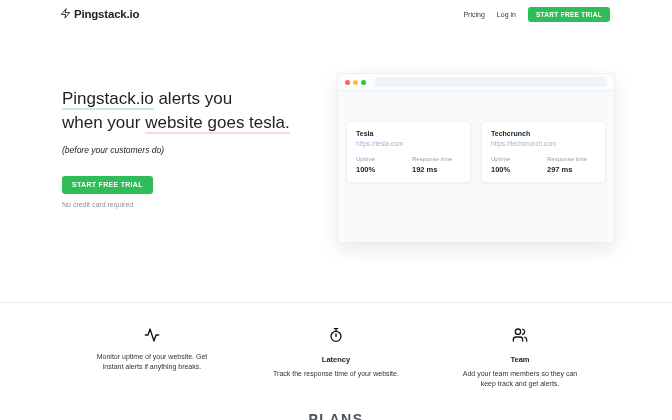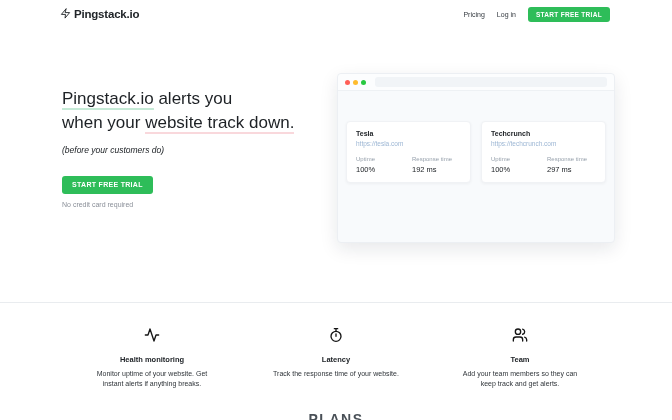--- a/index.html
+++ b/index.html
@@ -52,21 +52,21 @@
   .card {
     width:125px; height:62px; background:#fff; border:1px solid #f0f2f5;
     border-radius:4px; box-shadow:0 1px 3px rgba(30,40,60,0.05); padding:8px 9px;
   }
   .card-name { font-size:7px; font-weight:bold; color:#212529; }
   .card-url { font-size:6.5px; color:var(--url_blue,#9cb6d4); margin-top:3px; }
   .card-stats { display:flex; margin-top:9px; }
   .stat { width:46px; }
   .stat + .stat { width:auto; margin-left:10px; }
   .stat-label { font-size:6px; color:#97a1ac; }
-  .stat-value { font-size:7.5px; font-weight:normal; color:#212529; margin-top:2.5px; }
+  .stat-value { font-size:7.5px; font-weight:bold; color:#212529; margin-top:2.5px; }
   
   .divider { position:absolute; top:302px; left:0; right:0; height:1px; background:#e9ecef; }
   
   .features { position:absolute; top:327px; left:60px; width:552px; display:flex; }
   .feature { flex:1; text-align:center; padding:0 4px; }
   .feature-icon svg { width:16px; height:16px; stroke:#141414; }
   .feature-title { margin-top:8px; font-size:7.5px; font-weight:bold; color:#212529; }
   .feature-desc { margin-top:5px; font-size:7px; line-height:10px; color:#2f3439; max-width:130px; margin-left:auto; margin-right:auto; }
   
   .plans-label {
@@ -89,21 +89,21 @@
   <nav class="nav">
     <a class="nav-link">Pricing</a>
     <a class="nav-link">Log in</a>
     <button class="btn btn-sm">START FREE TRIAL</button>
   </nav>
 </header>
 
 <section class="hero-left">
   <h1 class="headline">
     <div><span class="hl-green">Pingstack.io</span><span> alerts you</span></div>
-    <div><span>when your </span><span class="hl-pink">website track down.</span></div>
+    <div><span>when your </span><span class="hl-pink">website goes tesla.</span></div>
   </h1>
   <p class="subtitle">(before your customers do)</p>
   <div class="hero-cta">
     <button class="btn btn-lg">START FREE TRIAL</button>
   </div>
   <div class="cta-note">No credit card required</div>
 </section>
 
 <div class="mockup">
   <div class="mockup-bar">
@@ -146,21 +146,20 @@
 
 <div class="divider"></div>
 
 <section class="features">
   <div class="feature">
     <div class="feature-icon">
       <svg viewBox="0 0 24 24" fill="none" stroke-width="2" stroke-linecap="round" stroke-linejoin="round">
           <polyline points="22 12 18 12 15 21 9 3 6 12 2 12"></polyline>
         </svg>
     </div>
-    <div class="feature-title">Health monitoring</div>
     <div class="feature-desc">Monitor uptime of your website. Get instant alerts if anything breaks.</div>
   </div>
   <div class="feature">
     <div class="feature-icon">
       <svg viewBox="0 0 24 24" fill="none" stroke-width="2" stroke-linecap="round" stroke-linejoin="round">
           <circle cx="12" cy="14" r="7.5"></circle>
           <polyline points="12 14 12 10.5"></polyline>
           <line x1="9.5" y1="2.5" x2="14.5" y2="2.5"></line>
           <line x1="12" y1="2.5" x2="12" y2="6"></line>
         </svg>

